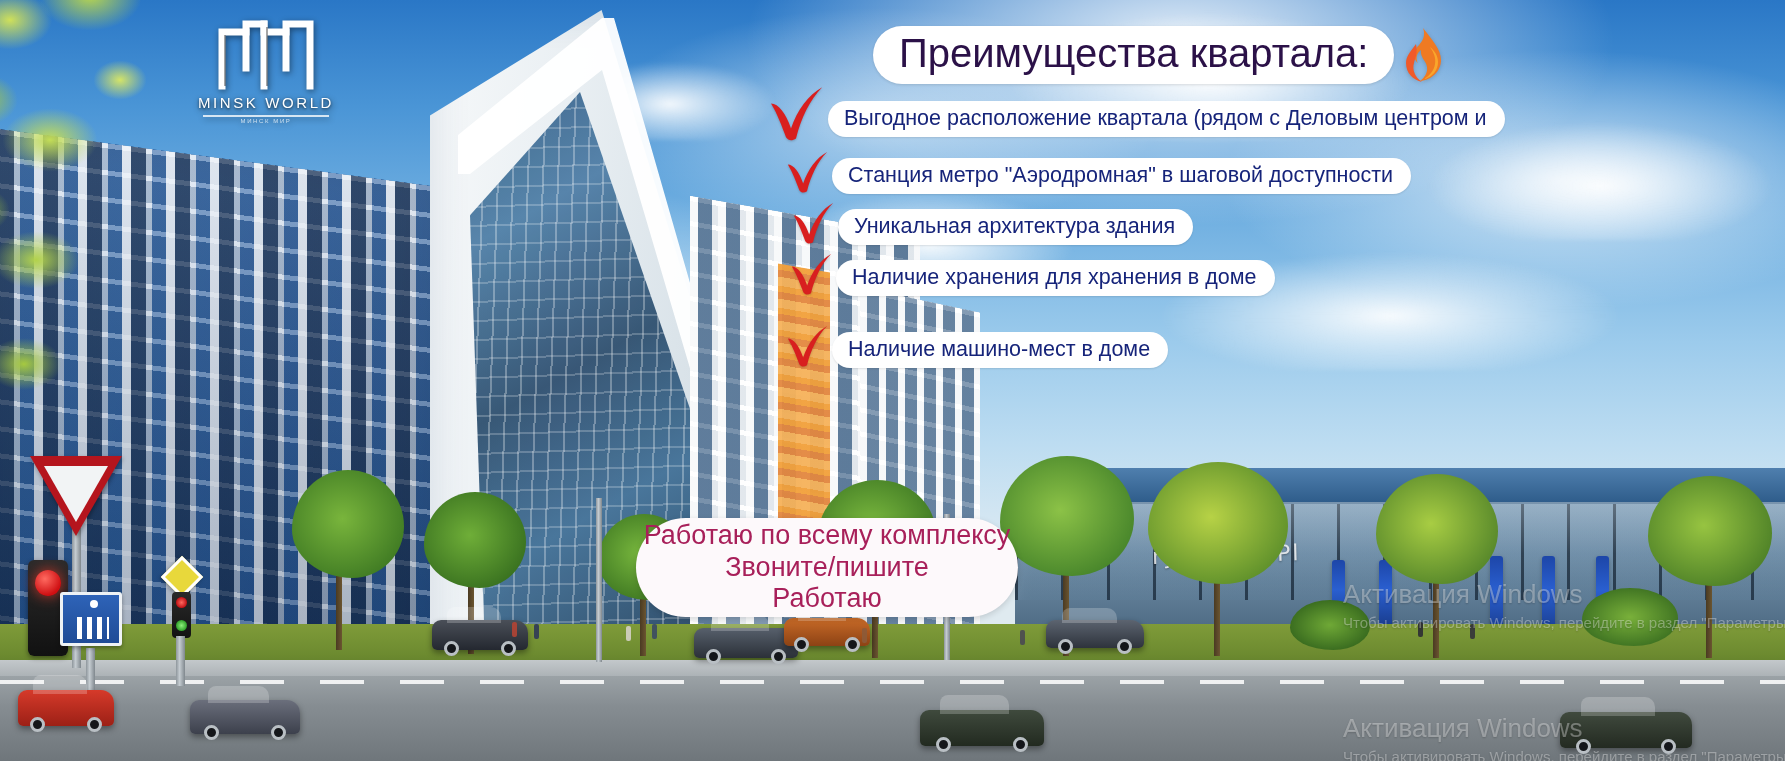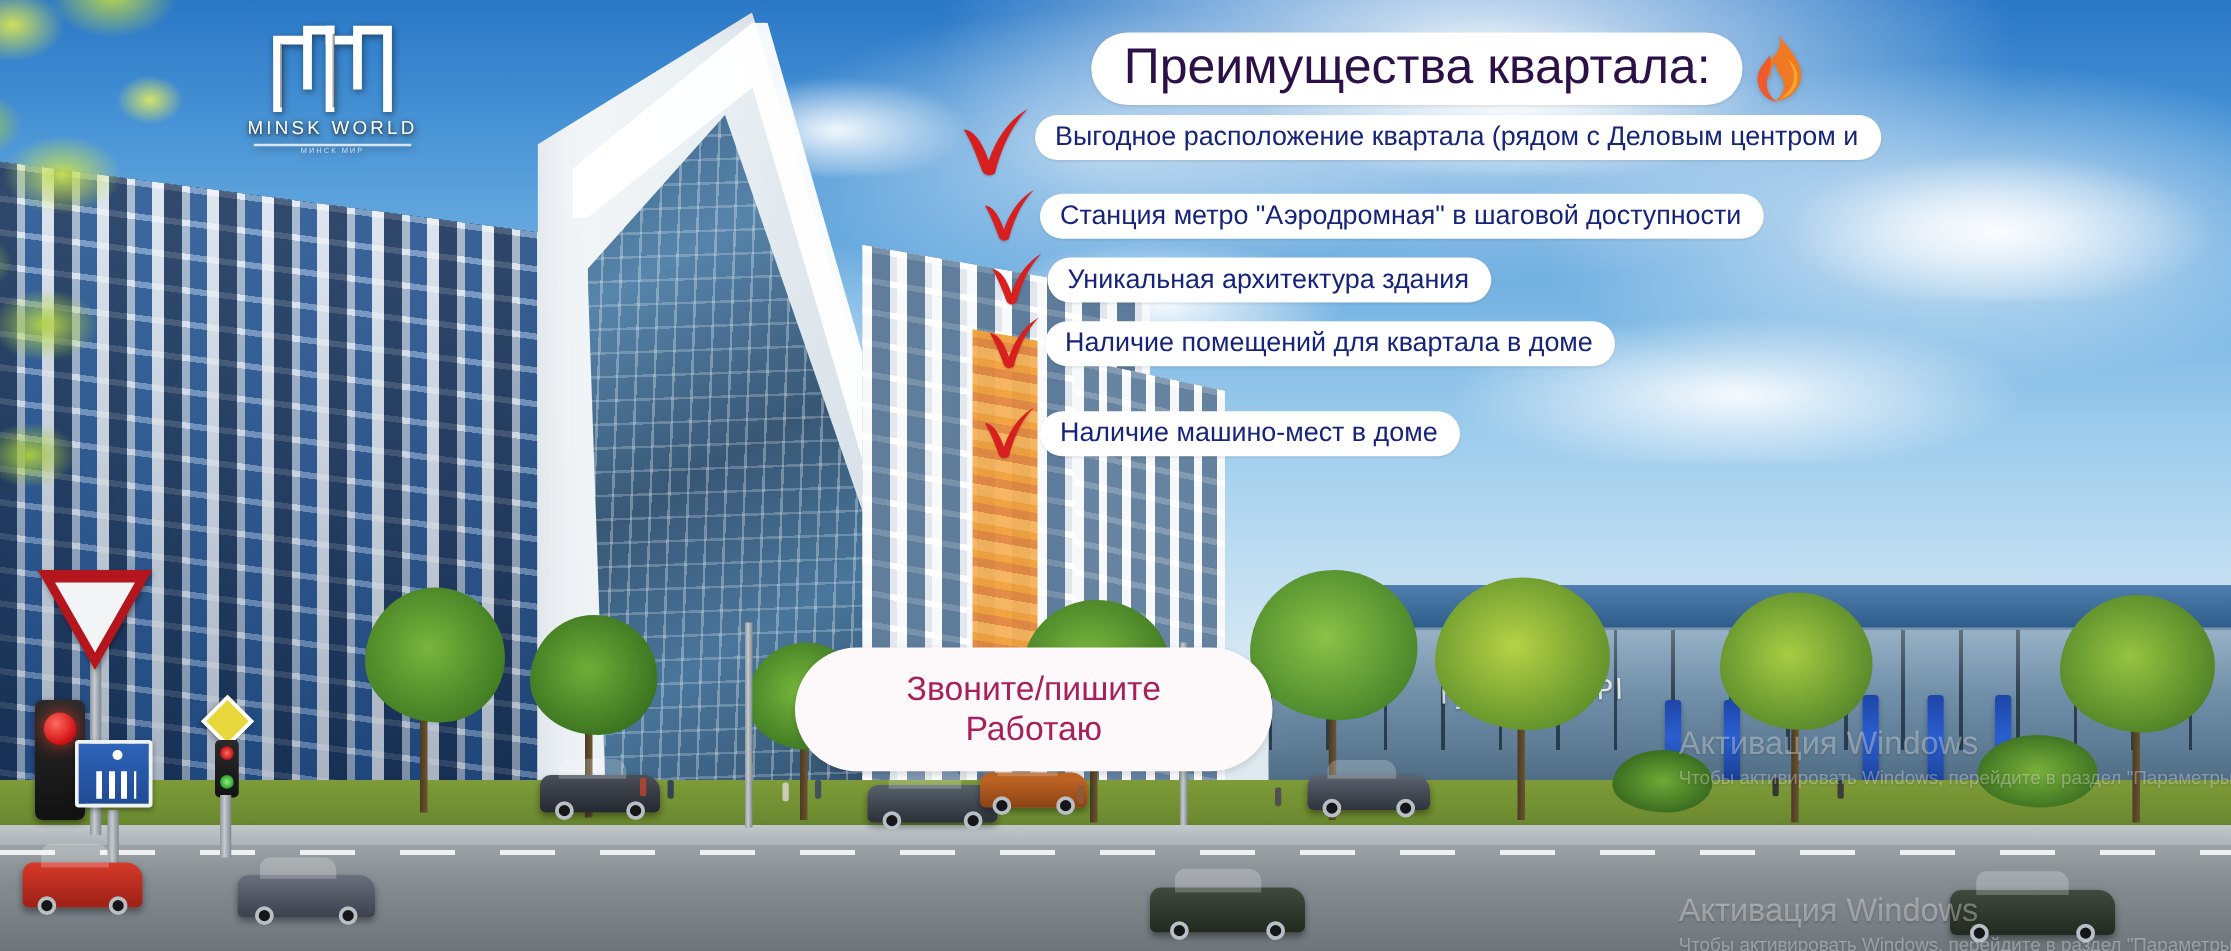--- a/index.html
+++ b/index.html
@@ -365,21 +365,21 @@
     margin-left: 2px;
     filter: drop-shadow(0 1px 2px rgba(0,0,0,.18));
   }
 
   .bullets {
     position: absolute; left: 766px; top: 92px;
     width: 1010px;
   }
   .bullet-row {
     position: relative;
-    display: flex; align-items: flex-start;
+    display: flex; align-items: center;
     margin-bottom: 9px;
   }
   .check-icon {
     width: 46px; height: 46px;
     flex: 0 0 auto;
     margin-top: -4px;
     margin-right: 2px;
     filter: drop-shadow(0 1px 1px rgba(0,0,0,.2));
   }
   .bullet-row.first .check-icon { width: 60px; height: 60px; margin-top: -6px; }
@@ -625,33 +625,34 @@
       <svg class="check-icon" viewBox="0 0 48 48" aria-hidden="true">
         <path d="M4 14 C10 14 16 22 20 34 C25 19 34 7 45 1 C35 11 28 26 24 42 C21 44 18 44 16 41 C13 33 9 22 4 14 Z" fill="#d81f1f"></path>
       </svg>
       <div class="bullet-pill">Уникальная архитектура здания</div>
     </div>
 
     <div class="bullet-row" style="margin-left:22px;">
       <svg class="check-icon" viewBox="0 0 48 48" aria-hidden="true">
         <path d="M4 14 C10 14 16 22 20 34 C25 19 34 7 45 1 C35 11 28 26 24 42 C21 44 18 44 16 41 C13 33 9 22 4 14 Z" fill="#d81f1f"></path>
       </svg>
-      <div class="bullet-pill">Наличие помещений для квартала в доме</div>
+      <div class="bullet-pill">Наличие хранения для хранения в доме</div>
     </div>
 
     <div class="bullet-row" style="margin-left:18px;margin-top:30px;">
       <svg class="check-icon" viewBox="0 0 48 48" aria-hidden="true">
         <path d="M4 14 C10 14 16 22 20 34 C25 19 34 7 45 1 C35 11 28 26 24 42 C21 44 18 44 16 41 C13 33 9 22 4 14 Z" fill="#d81f1f"></path>
       </svg>
       <div class="bullet-pill">Наличие машино-мест в доме</div>
     </div>
 
   </div>
 
   <div class="contact-card">
+    <div class="line">Работаю по всему комплексу</div>
     <div class="line">Звоните/пишите</div>
     <div class="line">Работаю</div>
   </div>
 
   <div class="winmark" id="winmark-upper">
     <div class="wm-title">Активация Windows</div>
     <div class="wm-sub">Чтобы активировать Windows, перейдите в раздел "Параметры".</div>
   </div>
   <div class="winmark" id="winmark-lower">
     <div class="wm-title">Активация Windows</div>

